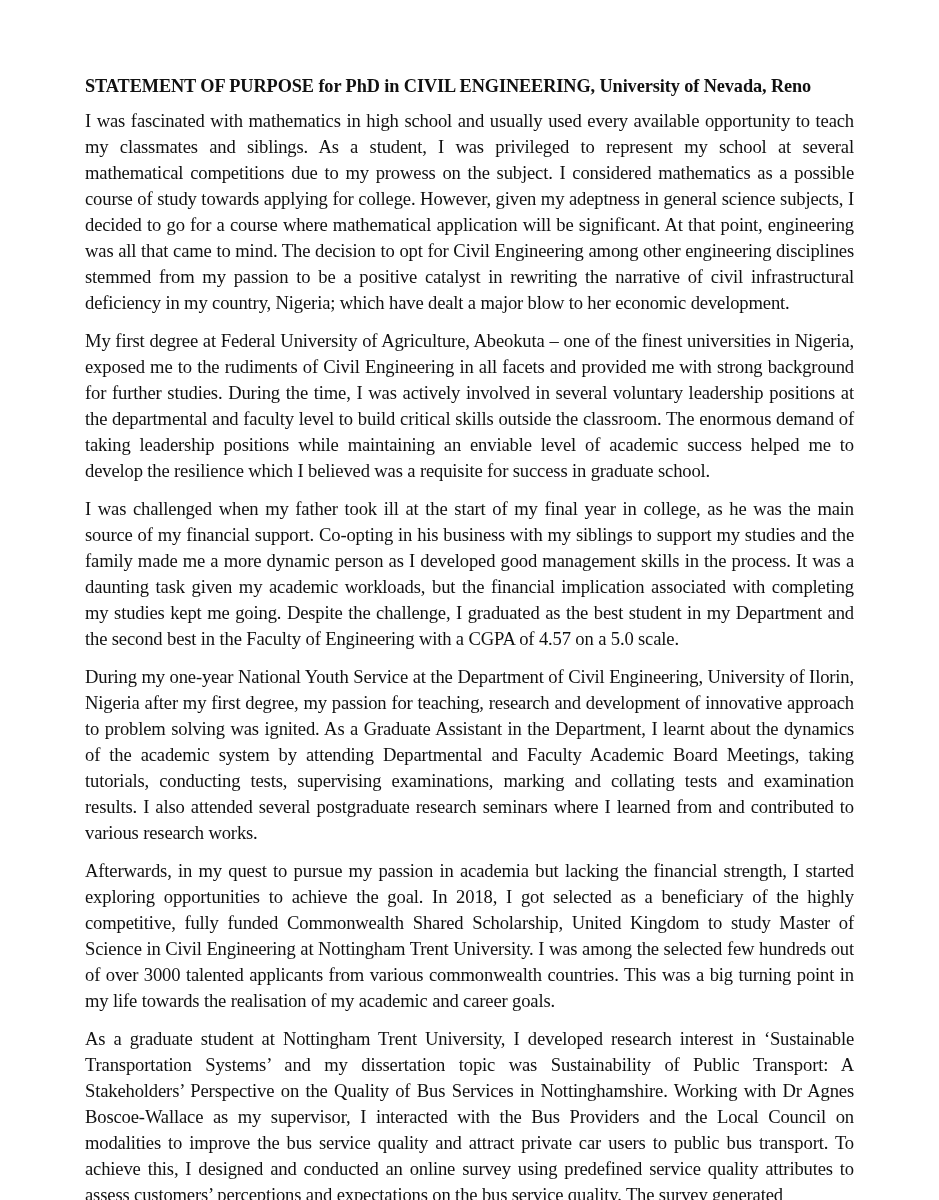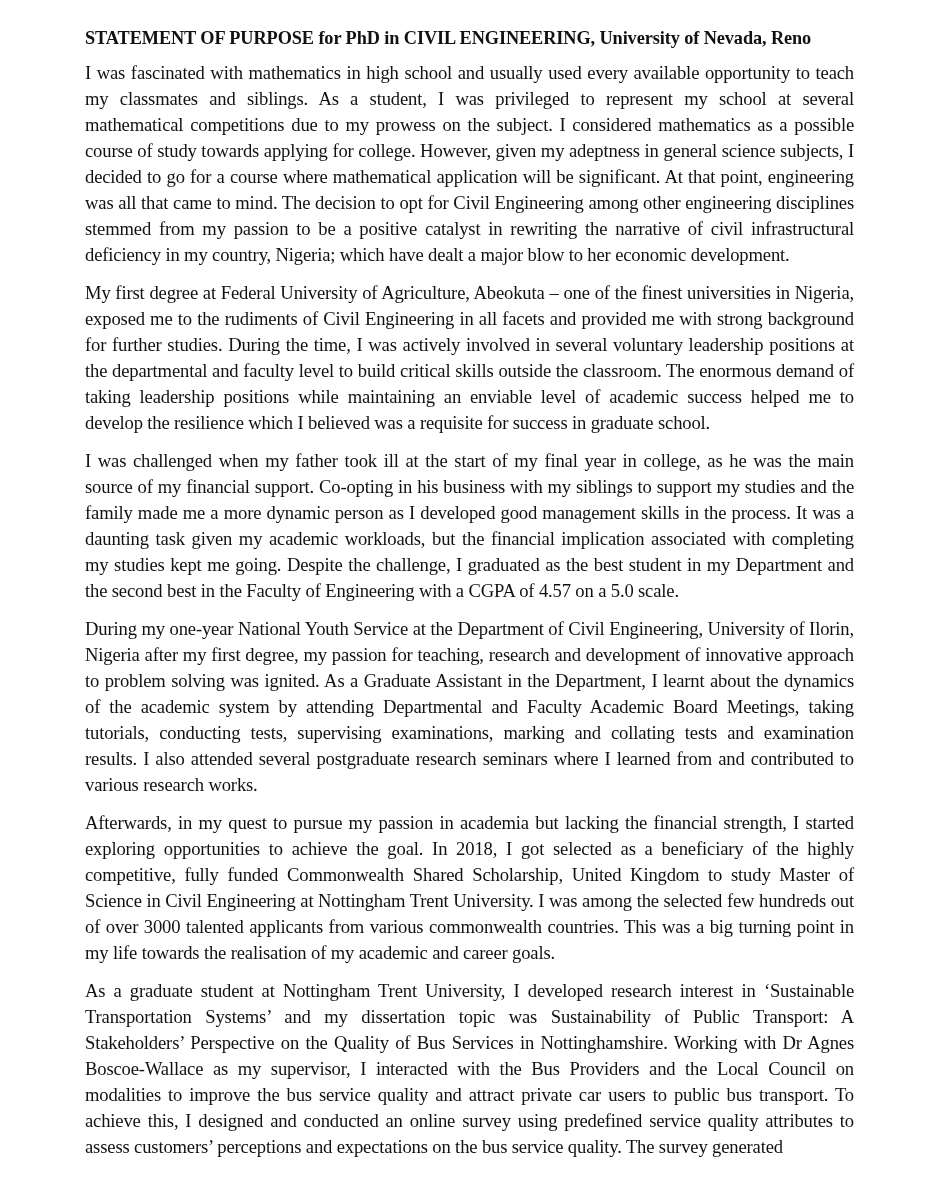--- a/index.html
+++ b/index.html
@@ -6,20 +6,21 @@
     body {
       width: 939px; height: 1200px; overflow: hidden;
       font-family: "Liberation Serif", "DejaVu Serif", serif;
       color: #111111;
     }
     .page {
       position: relative;
       width: 939px; height: 1104px;
       box-sizing: border-box;
       padding: 26px 85px 0 85px;
+      margin-top: 48px;
     }
     .title {
       font-weight: bold;
       font-size: 18.3px;
       line-height: 24px;
       margin: 0 0 10px 0;
       white-space: nowrap;
       letter-spacing: -0.1px;
     }
     .para {

